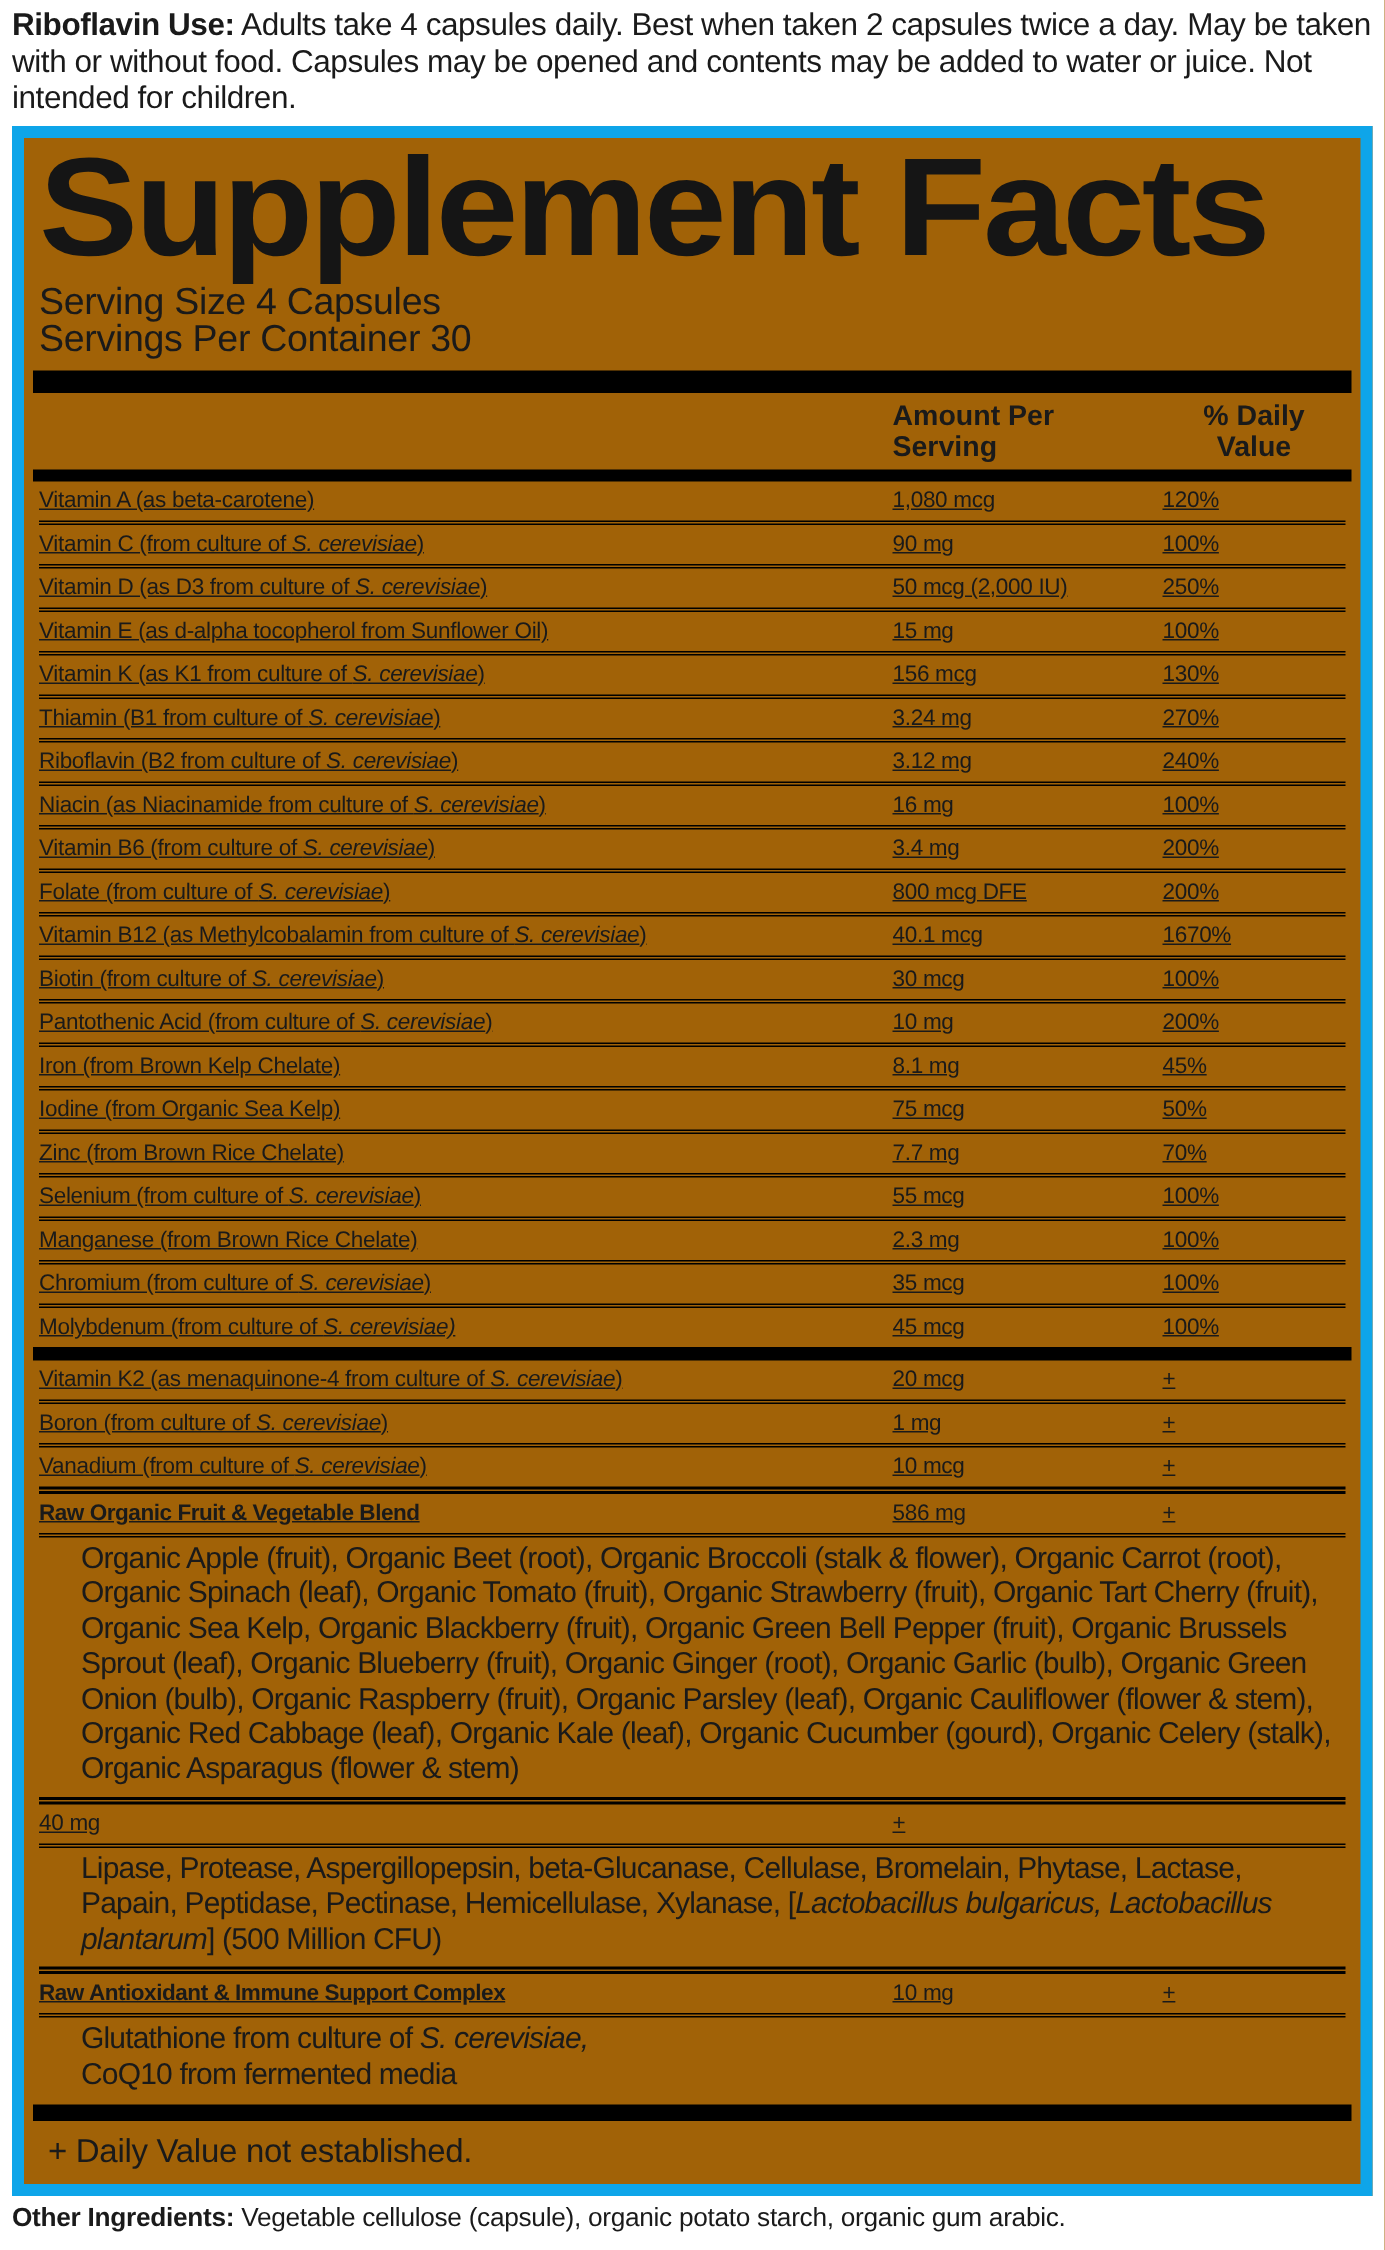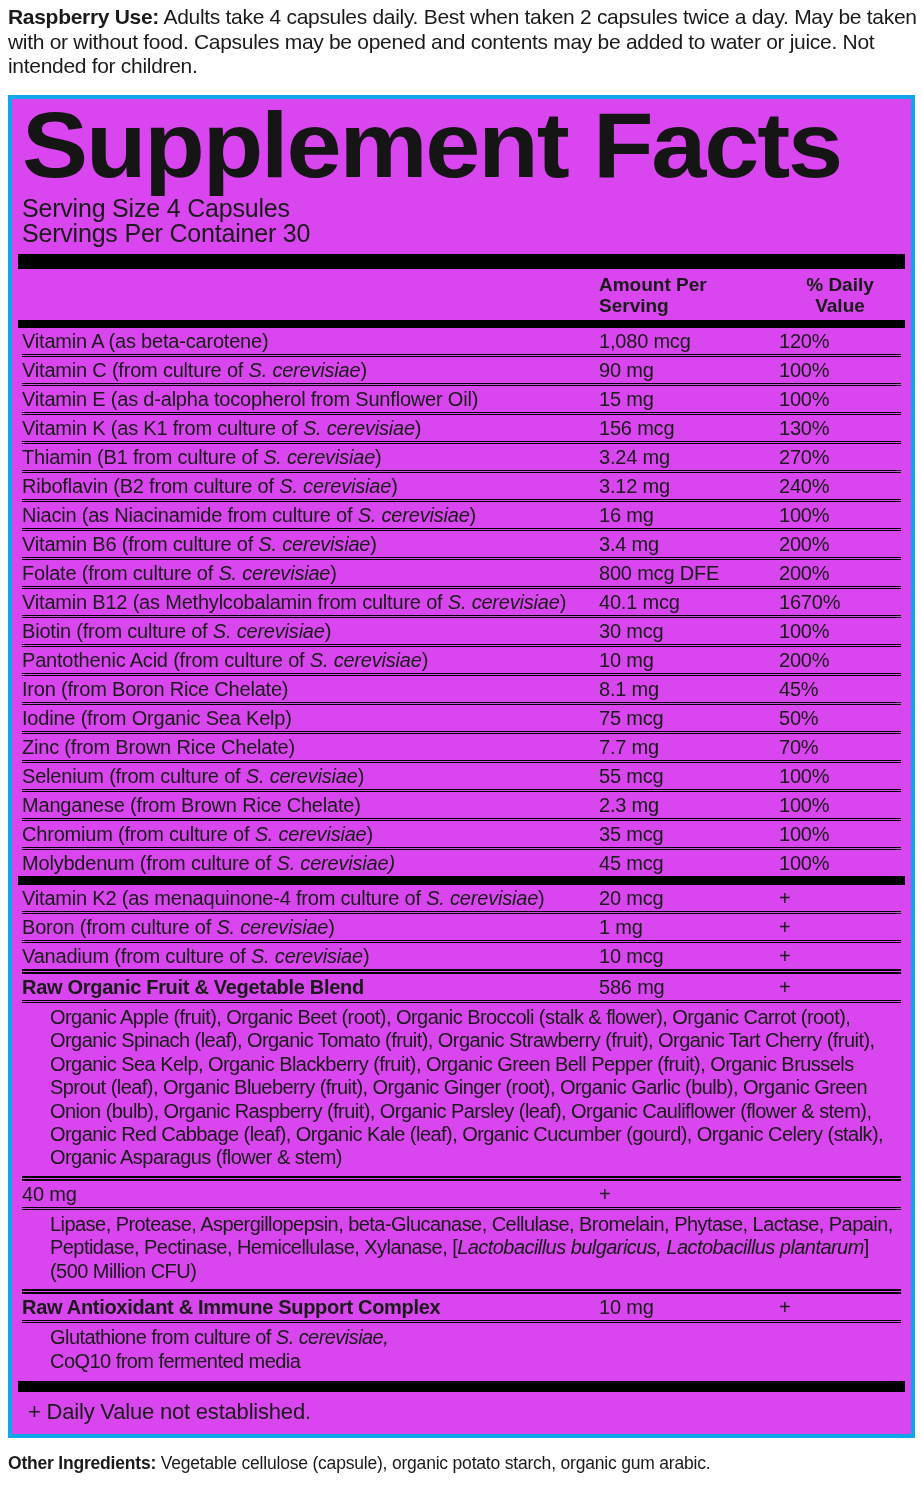--- a/index.html
+++ b/index.html
@@ -15,25 +15,25 @@
   b { font-weight: bold; }
 
   .suggested {
     padding: 5px 6px 5px 8px;
     font-size: 21px;
     line-height: 24.5px;
     letter-spacing: -0.3px;
   }
 
   .facts-box {
-    margin: 11px 8px;
-    border: 4px solid #0ea5e9;
+    margin: 0 8px;
+    border: 8px solid #0ea5e9;
     padding: 2px 10px 0 10px;
     box-sizing: border-box;
-    background: #d946ef;
+    background: #a16207;
   }
 
   .title {
     font-size: 93px;
     font-weight: bold;
     letter-spacing: -2px;
     line-height: 0.92;
     white-space: nowrap;
     transform: scaleX(1.065);
     transform-origin: 0 50%;
@@ -64,25 +64,26 @@
     line-height: 21px;
     padding: 5px 0 4px 0;
   }
   .col-head .amt { text-align: left; }
   .col-head .amt span { display: inline-block; max-width: 120px; }
   .col-head .dv { text-align: center; }
   .col-head .dv span { display: inline-block; max-width: 80px; text-align: center; }
 
   .row {
     border-top: 3px double #000;
-    font-size: 20px;
+    font-size: 15px;
     line-height: 26px;
     letter-spacing: -0.2px;
     align-items: end;
     padding: 0;
+    text-decoration: underline;
   }
   #main-rows .row:first-child,
   #plus-rows .row:first-child { border-top: none; }
   .row .amt { padding-right: 14px; white-space: nowrap; }
   .row .dv  { padding-right: 2px;  white-space: nowrap; }
 
   .blend-row { border-top: 5px double #000; }
   .blend-row .name { font-weight: bold; letter-spacing: -0.3px; }
 
   .blend-desc {
@@ -103,21 +104,21 @@
     padding: 4px 6px 4px 8px;
     font-size: 17.5px;
     line-height: 20px;
     letter-spacing: -0.2px;
   }
 </style>
 </head>
 <body>
 
 <div class="suggested">
-  <b>Raspberry Use:</b><span> Adults take 4 capsules daily. Best when taken 2 capsules twice a day. May be taken with or without food. Capsules may be opened and contents may be added to water or juice. Not intended for children.</span>
+  <b>Riboflavin Use:</b><span> Adults take 4 capsules daily. Best when taken 2 capsules twice a day. May be taken with or without food. Capsules may be opened and contents may be added to water or juice. Not intended for children.</span>
 </div>
 
 <div class="facts-box">
   <div class="title">Supplement Facts</div>
   <div class="serving-line">Serving Size 4 Capsules</div>
   <div class="serving-line">Servings Per Container 30</div>
 
   <div class="bar bar-thick"></div>
 
   <div class="col-head grid3">
@@ -133,20 +134,25 @@
         <div class="name"><span>Vitamin A (as beta-carotene)</span><i></i><span></span></div>
         <div class="amt">1,080 mcg</div>
         <div class="dv">120%</div>
       </div>
       <div class="row grid3">
         <div class="name"><span>Vitamin C (from culture of </span><i>S. cerevisiae</i><span>)</span></div>
         <div class="amt">90 mg</div>
         <div class="dv">100%</div>
       </div>
       <div class="row grid3">
+        <div class="name"><span>Vitamin D (as D3 from culture of </span><i>S. cerevisiae</i><span>)</span></div>
+        <div class="amt">50 mcg (2,000 IU)</div>
+        <div class="dv">250%</div>
+      </div>
+      <div class="row grid3">
         <div class="name"><span>Vitamin E (as d-alpha tocopherol from Sunflower Oil)</span><i></i><span></span></div>
         <div class="amt">15 mg</div>
         <div class="dv">100%</div>
       </div>
       <div class="row grid3">
         <div class="name"><span>Vitamin K (as K1 from culture of </span><i>S. cerevisiae</i><span>)</span></div>
         <div class="amt">156 mcg</div>
         <div class="dv">130%</div>
       </div>
       <div class="row grid3">
@@ -183,21 +189,21 @@
         <div class="name"><span>Biotin (from culture of </span><i>S. cerevisiae</i><span>)</span></div>
         <div class="amt">30 mcg</div>
         <div class="dv">100%</div>
       </div>
       <div class="row grid3">
         <div class="name"><span>Pantothenic Acid (from culture of </span><i>S. cerevisiae</i><span>)</span></div>
         <div class="amt">10 mg</div>
         <div class="dv">200%</div>
       </div>
       <div class="row grid3">
-        <div class="name"><span>Iron (from Boron Rice Chelate)</span><i></i><span></span></div>
+        <div class="name"><span>Iron (from Brown Kelp Chelate)</span><i></i><span></span></div>
         <div class="amt">8.1 mg</div>
         <div class="dv">45%</div>
       </div>
       <div class="row grid3">
         <div class="name"><span>Iodine (from Organic Sea Kelp)</span><i></i><span></span></div>
         <div class="amt">75 mcg</div>
         <div class="dv">50%</div>
       </div>
       <div class="row grid3">
         <div class="name"><span>Zinc (from Brown Rice Chelate)</span><i></i><span></span></div>

